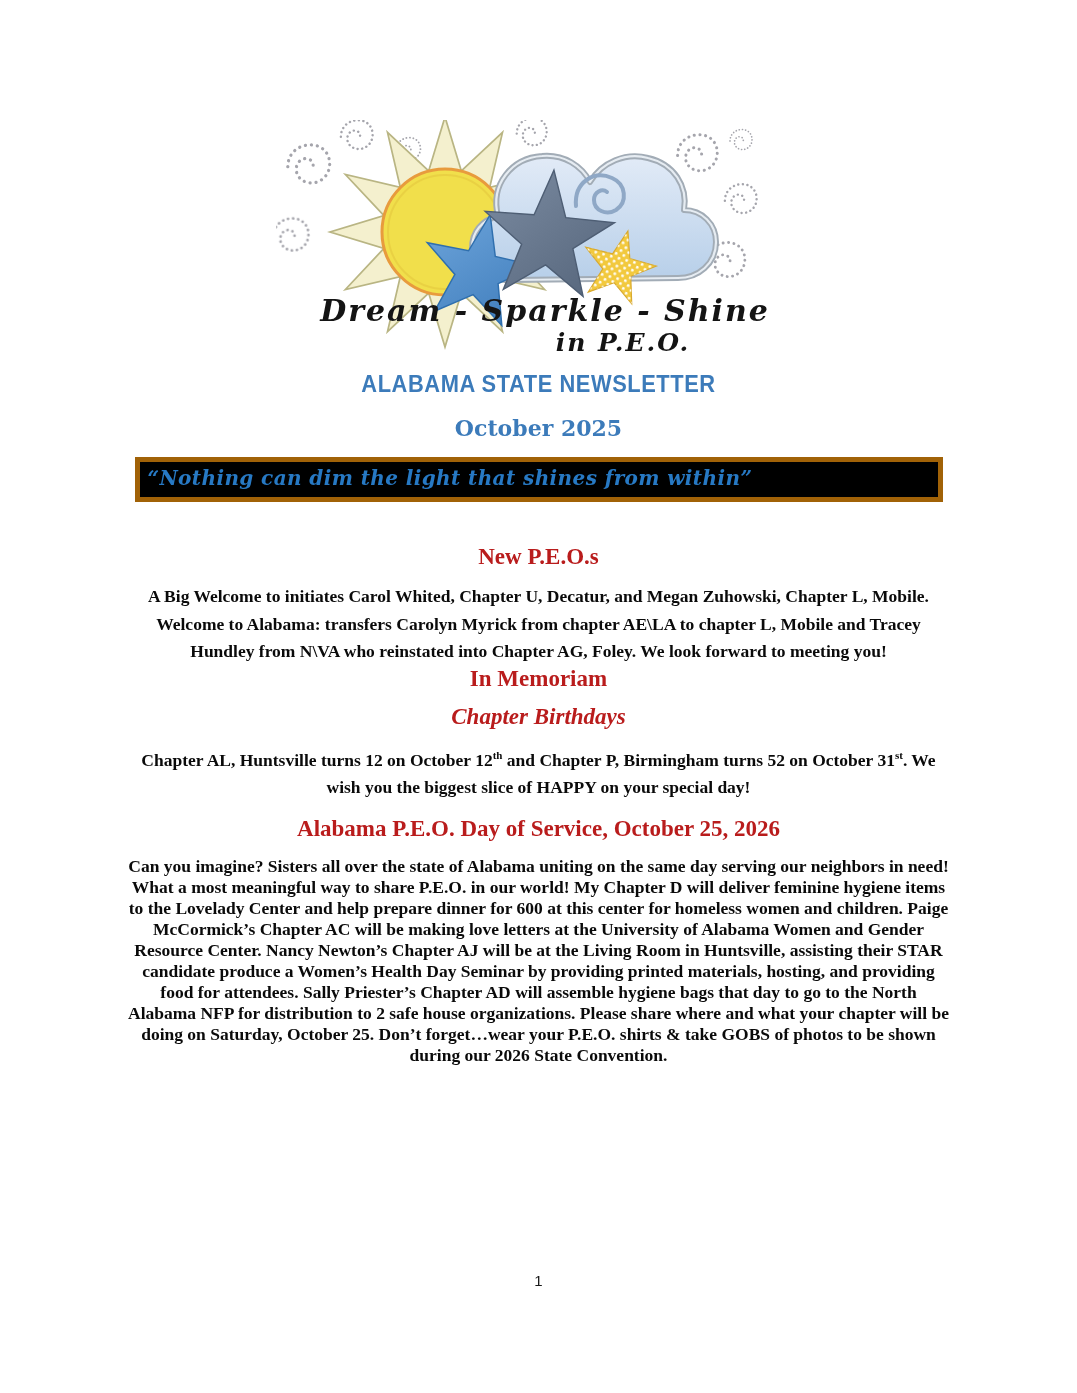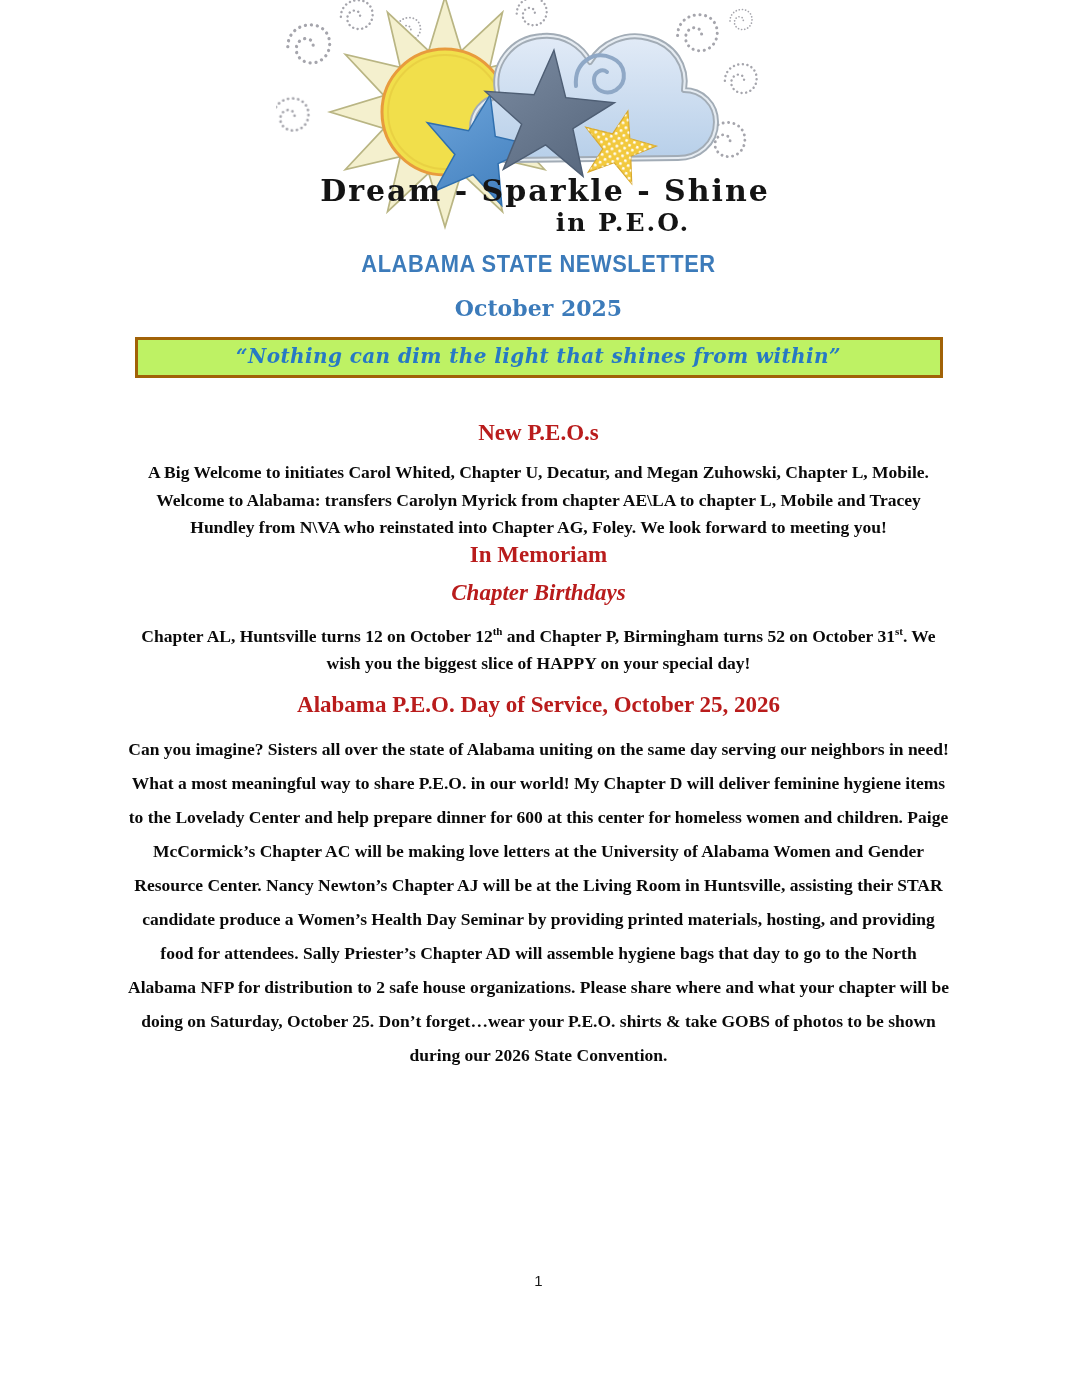--- a/index.html
+++ b/index.html
@@ -4,39 +4,39 @@
 <style>
   * { margin:0; padding:0; box-sizing:border-box; }
   html,body { background:#ffffff; }
   body {
     width:1077px; height:1393px;
     font-family:"Liberation Serif", serif;
     position:relative; overflow:hidden;
   }
   .page { position:relative; width:1077px; height:1393px; background:#fff; }
 
-  .logo-wrap { width:500px; margin:0 auto; transform:translateX(-13px); }
+  .logo-wrap { padding-top:120px; width:500px; margin:0 auto; transform:translateX(-13px);font-style:italic; }
 
   .nl-title {
     margin-top:8px; text-align:center;
     font-family:"Liberation Sans", sans-serif;
     font-weight:700; font-size:23px; line-height:25px;
     letter-spacing:.6px; color:#3C7BBA;
     transform:scaleX(.95); transform-origin:center;
   }
   .nl-issue {
     margin-top:18px; text-align:center;
     font-family:"DejaVu Serif", serif;
     font-weight:700; font-size:22px; line-height:26px;
     color:#3C7BBA;
   }
   .quote-box {
     margin:16px auto 0; width:808px;
-    border:3px solid #a16207; background:#bef264;
-    padding:3px 8px 5px; text-align:center;
+    border:5px solid #a16207; background:#000000;
+    padding:3px 8px 5px; 
   }
   .quote-text {
     font-family:"DejaVu Serif", serif;
     font-style:italic; font-weight:700;
     font-size:20px; line-height:27px;
     letter-spacing:.4px; color:#2779C4;
   }
 
   .section-heading {
     text-align:center; font-weight:700;
@@ -48,21 +48,21 @@
   .h-bday { margin-top:12px;font-style:italic; }
   .h-dos  { margin-top:14px; }
 
   .body-text {
     width:824px; margin:13px auto 0;
     text-align:center; font-weight:700;
     font-size:17.5px; line-height:27.5px;
     color:#0a0a0a; font-family:"Liberation Serif", serif;
   }
   .p-mem, .p-bday { margin-top:17px; }
-  .p-dos { margin-top:14px; line-height:34px;text-align:center; }
+  .p-dos { margin-top:14px; line-height:21px;text-align:center; }
   .sup { vertical-align:super; font-size:11px; line-height:0; }
 
   .page-number {
     position:absolute; top:1272px; left:0; width:100%;
     text-align:center; font-family:"Liberation Sans", sans-serif;
     font-size:15px; color:#1a1a1a;
   }
 </style>
 </head>
 <body>

